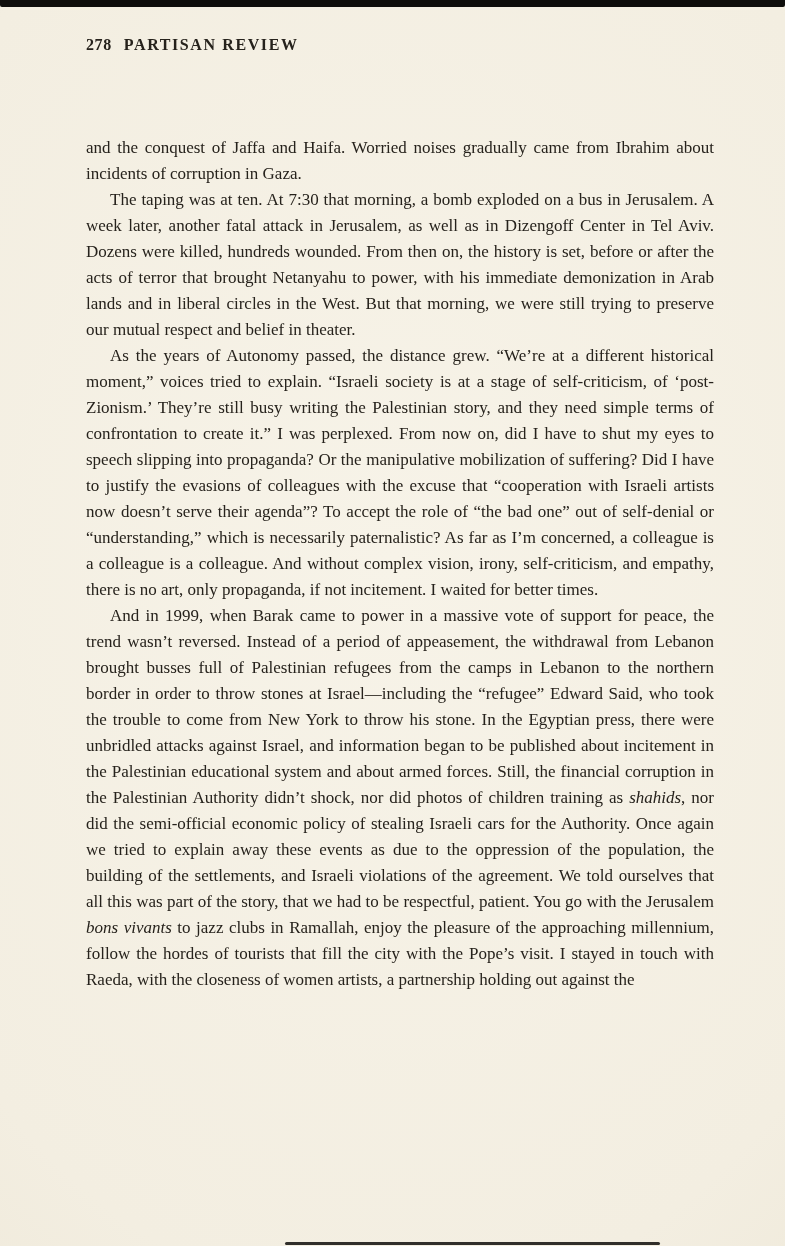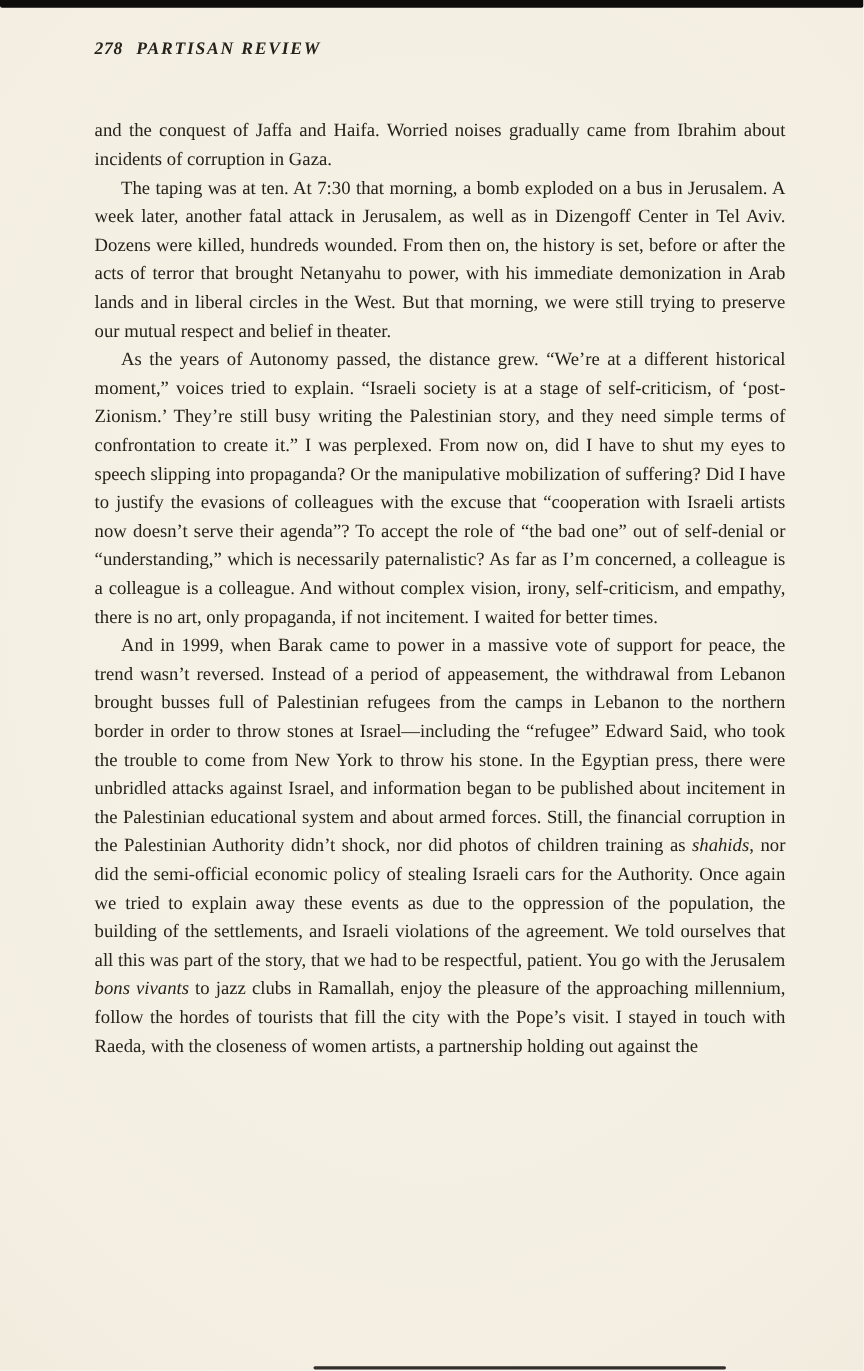--- a/index.html
+++ b/index.html
@@ -36,21 +36,20 @@
     border-radius: 2px;
   }
   .running-header {
     position: absolute;
     top: 36px;
     left: 86px;
     font-size: 16px;
     font-weight: bold;
     letter-spacing: 0.6px;
     white-space: nowrap;
-    font-style: italic;
   }
   .running-header .pgnum {
     margin-right: 12px;
   }
   .running-header .journal {
     letter-spacing: 1.6px;
   }
   .text-block {
     position: absolute;
     top: 106px;
@@ -60,20 +59,21 @@
     line-height: 26px;
     text-align: justify;
   }
   .para {
     margin: 0;
     padding: 0;
     text-indent: 24px;
   }
   .para.no-indent {
     text-indent: 0;
+    margin-top: 29px;
   }
   .italic-term {
   }
 </style>
 </head>
 <body>
 
 <div class="page">
 
   <div class="scan-edge scan-edge-top"></div>

